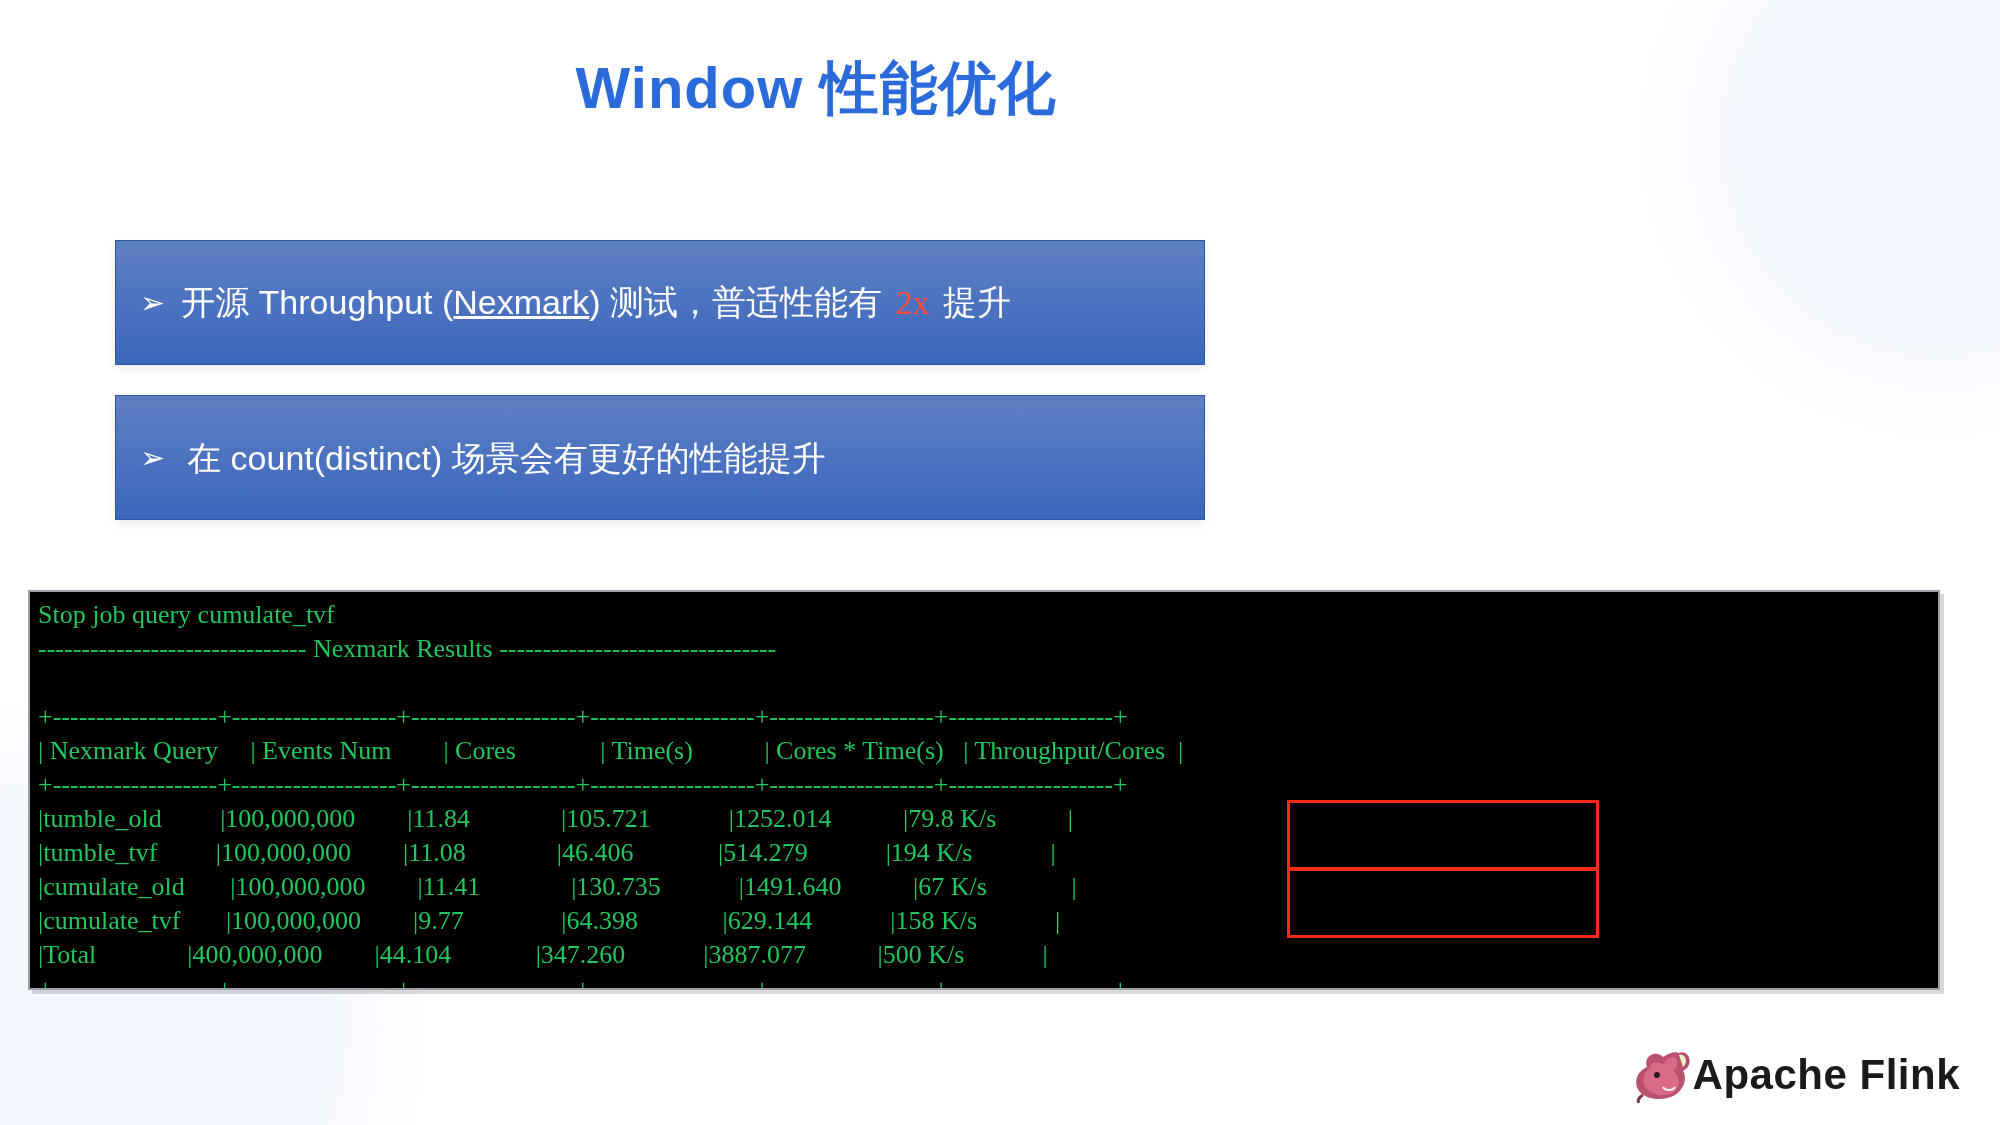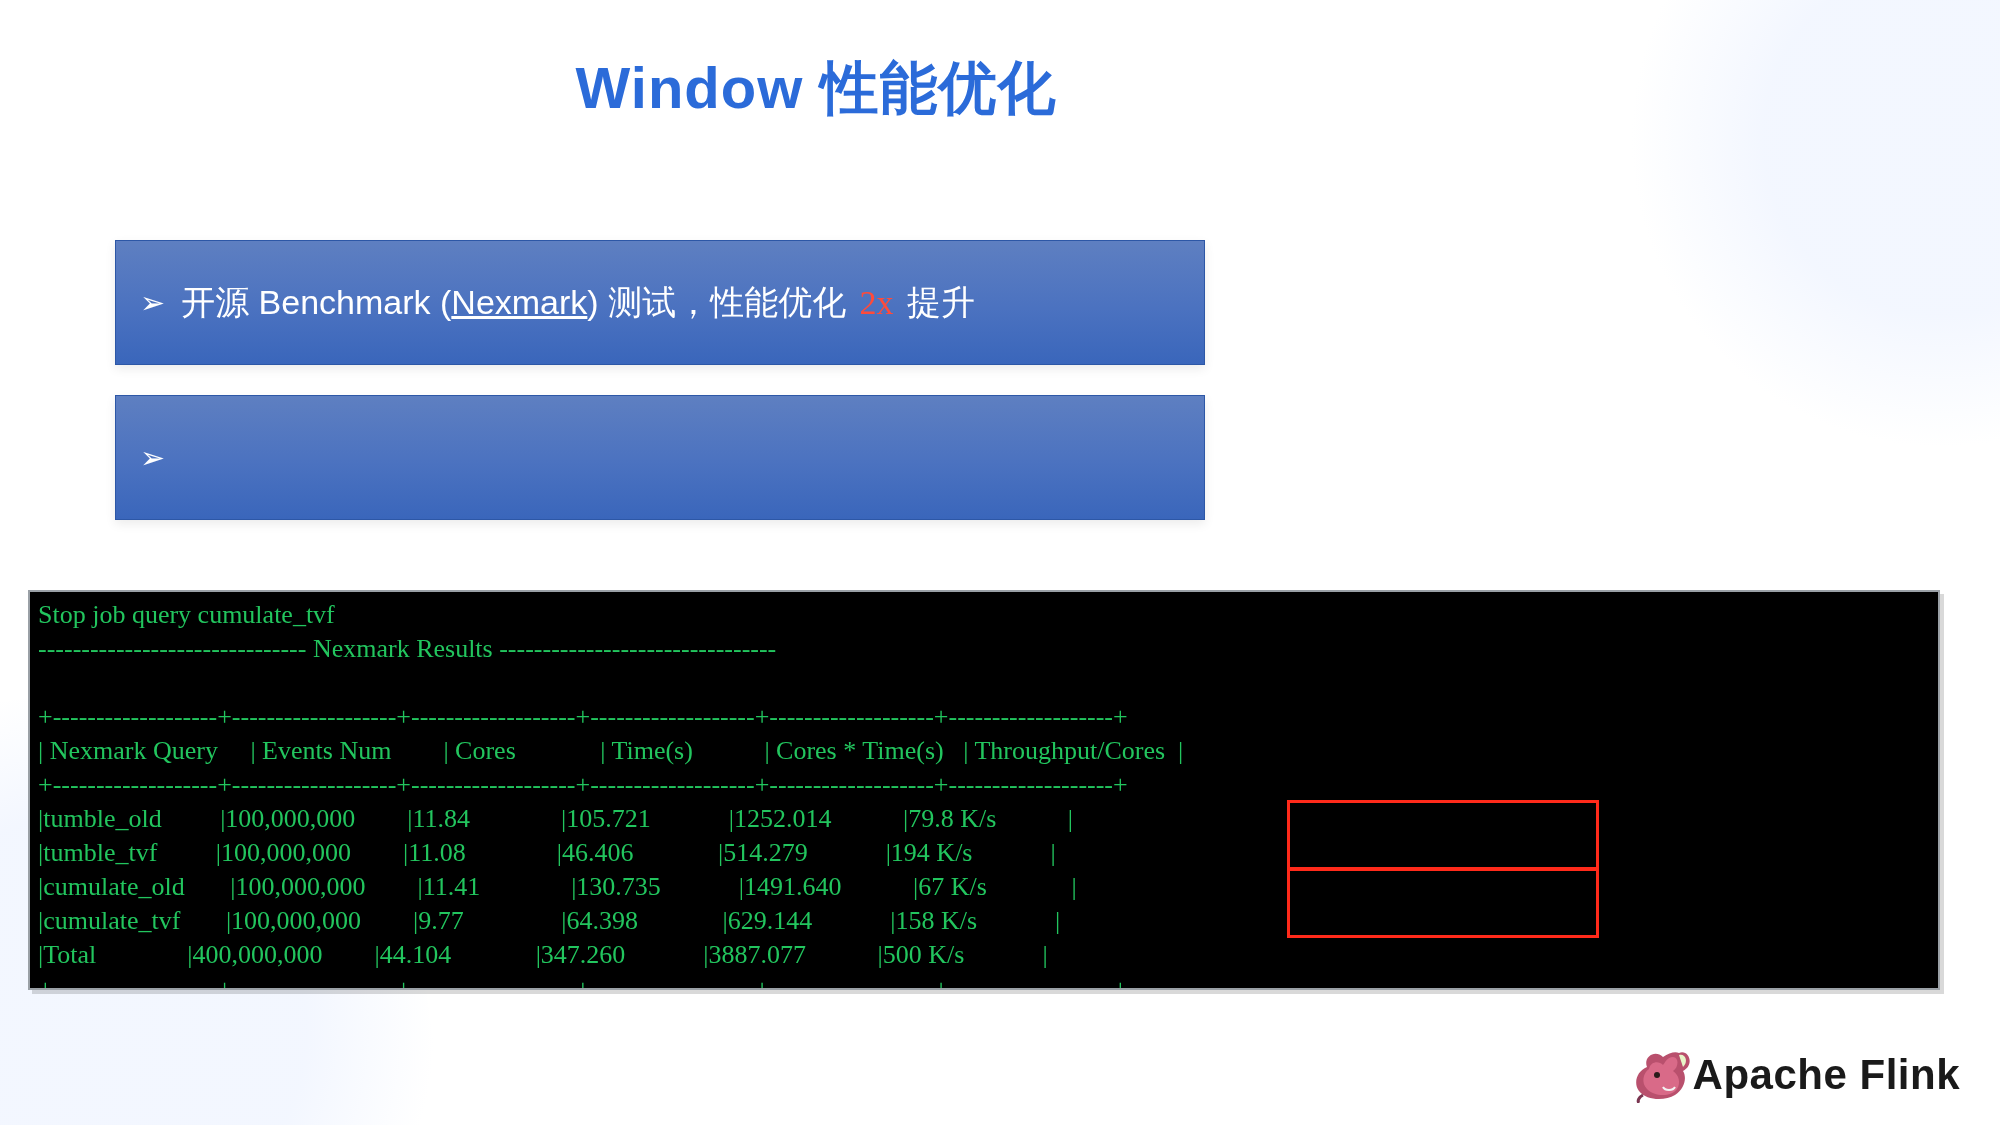--- a/index.html
+++ b/index.html
@@ -134,26 +134,27 @@
 <body>
 
 <div class="deco tr"></div>
 <div class="deco bl"></div>
 
 <div class="title">Window 性能优化</div>
 
 <div class="callout c1">
   <span class="chev">➢</span>
   <span>
-    <span>开源 Benchmark (</span><span class="underline">Nexmark</span><span>) 测试，性能优化 </span><span class="red2x">2x</span><span> 提升</span>
+    <span>开源 Throughput (</span><span class="underline">Nexmark</span><span>) 测试，普适性能有 </span><span class="red2x">2x</span><span> 提升</span>
   </span>
 </div>
 
 <div class="callout c2">
   <span class="chev">➢</span>
+  <span class="ml">在 count(distinct) 场景会有更好的性能提升</span>
 </div>
 
 <div class="term-wrap">
   <div class="term" id="term">Stop job query cumulate_tvf
 ------------------------------- Nexmark Results --------------------------------
 
 +-------------------+-------------------+-------------------+-------------------+-------------------+-------------------+
 | Nexmark Query     | Events Num        | Cores             | Time(s)           | Cores * Time(s)   | Throughput/Cores  |
 +-------------------+-------------------+-------------------+-------------------+-------------------+-------------------+
 |tumble_old         |100,000,000        |11.84              |105.721            |1252.014           |79.8 K/s           |

